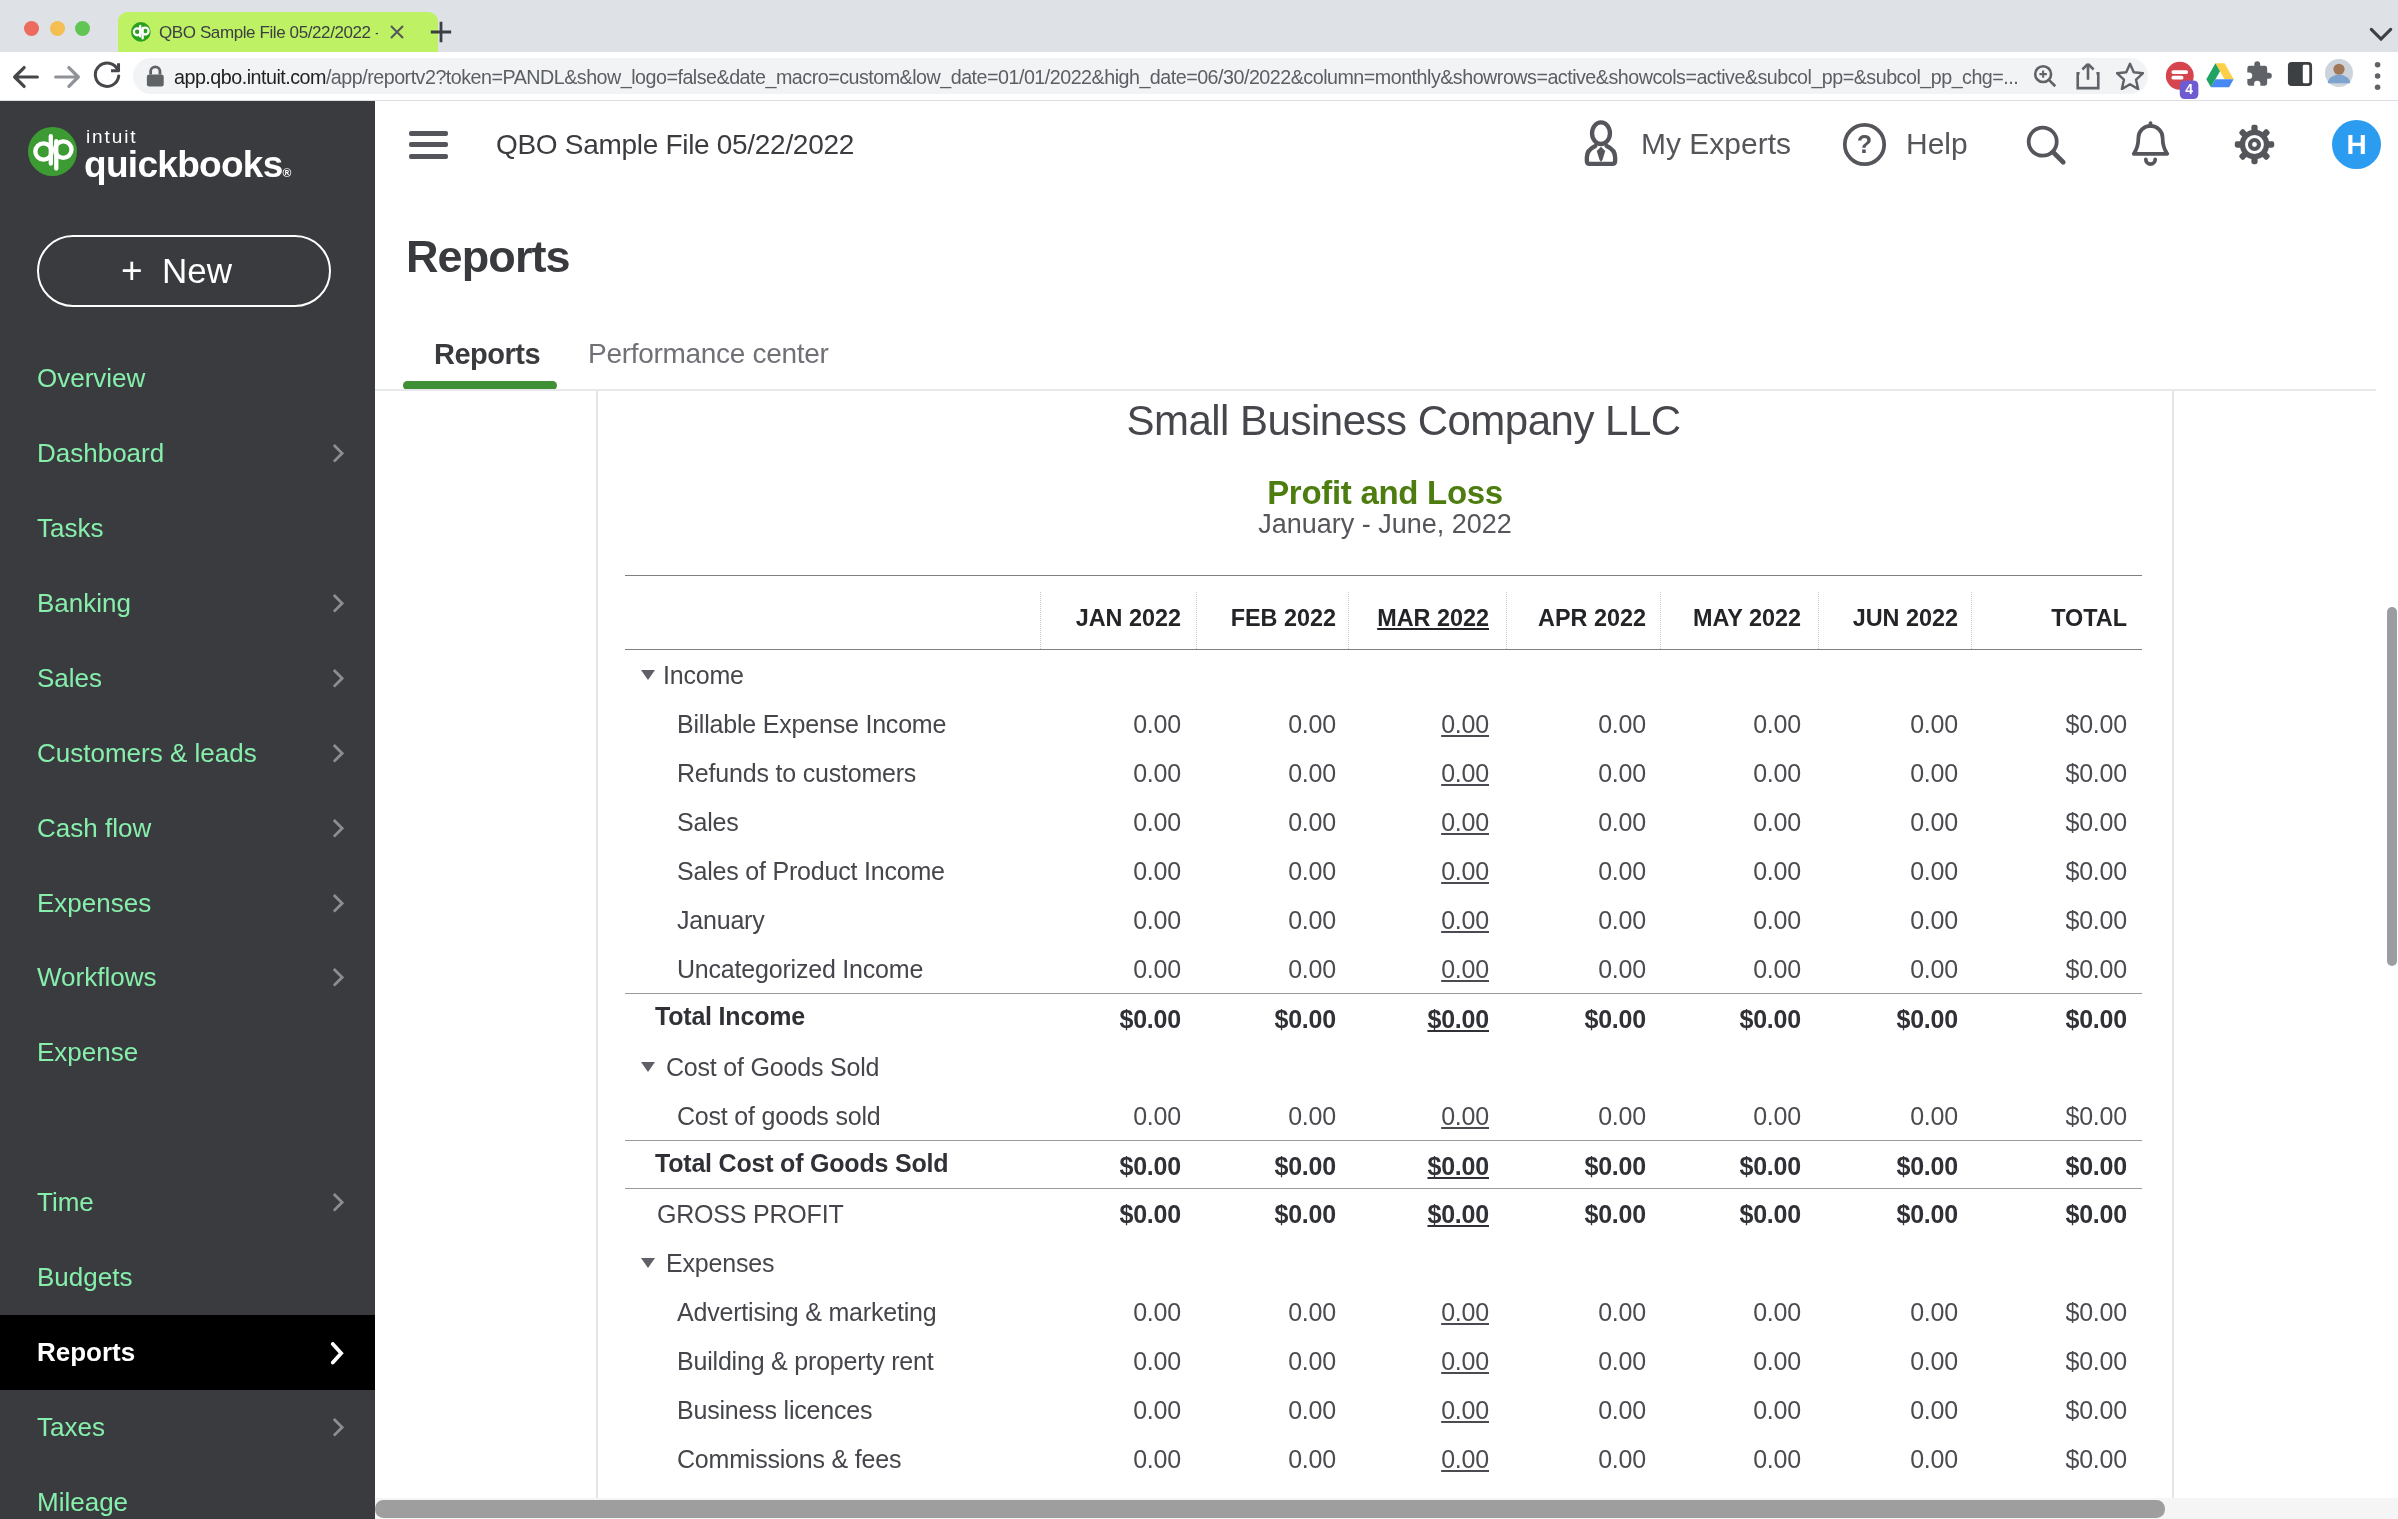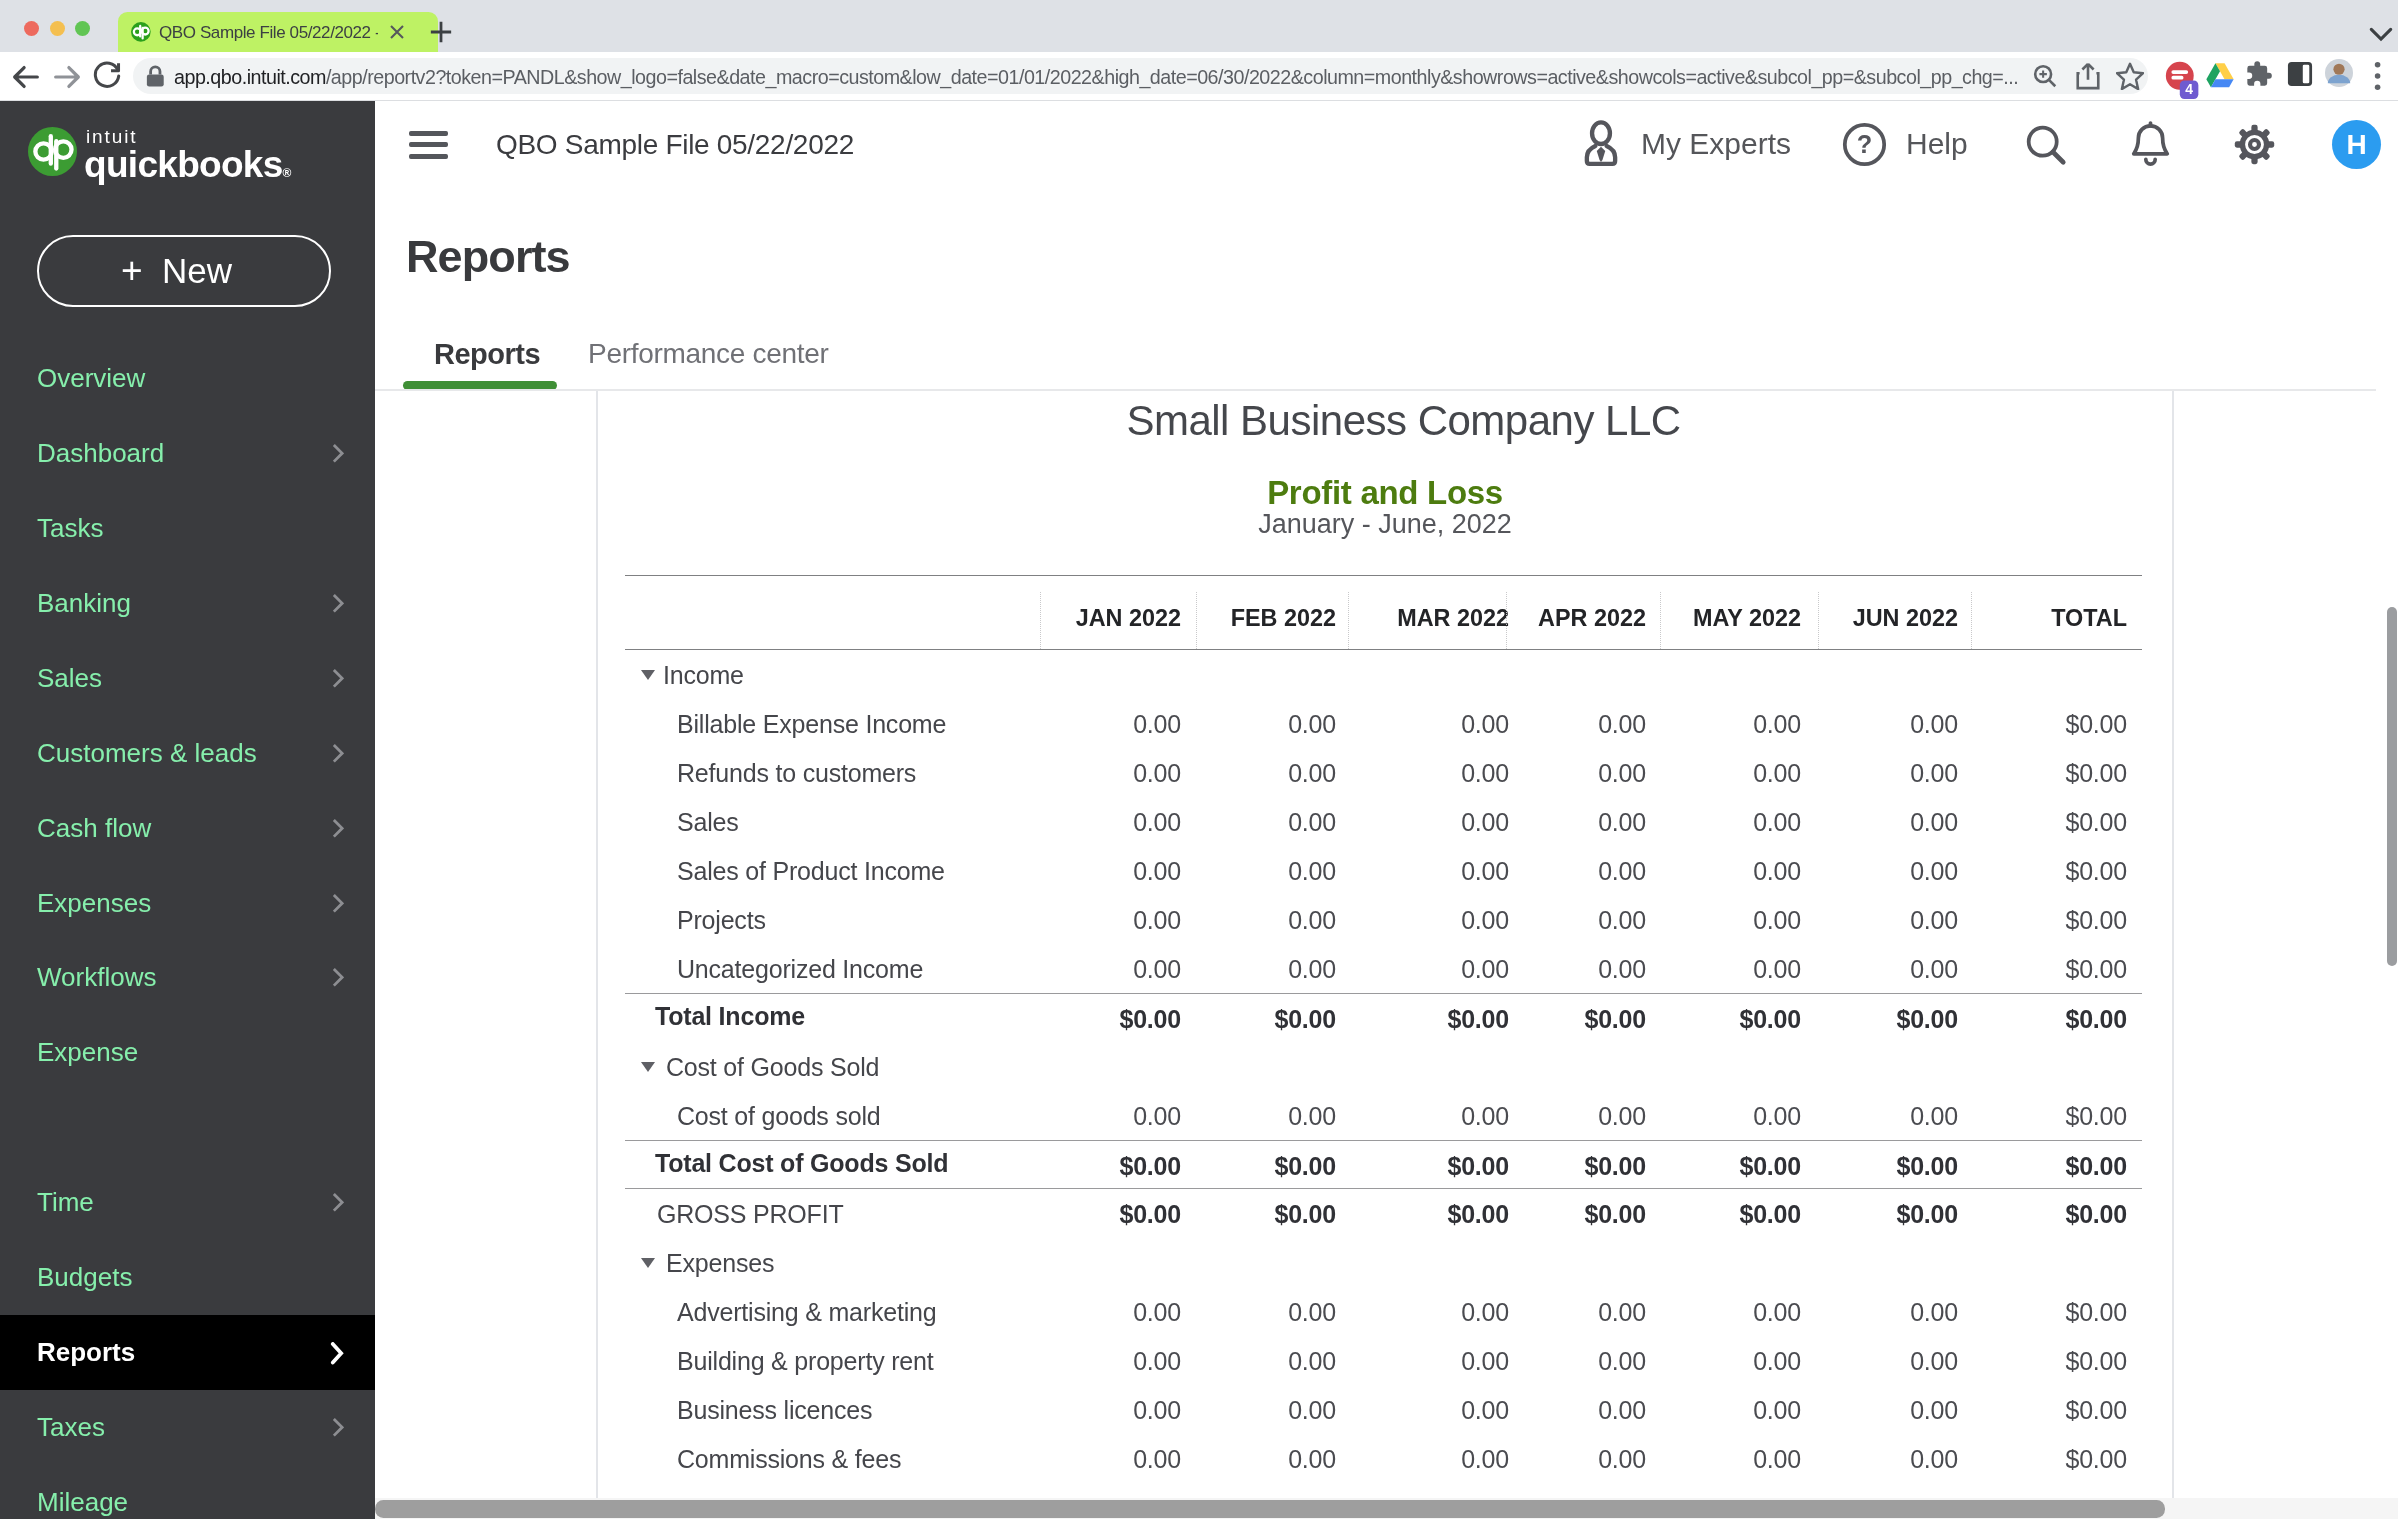--- a/index.html
+++ b/index.html
@@ -37,21 +37,21 @@
   .hc { position:absolute; top:29px; font-size:23.4px; font-weight:bold; color:#232427; text-align:right; }
   .dotline { position:absolute; top:16px; height:57px; width:0; border-left:1.9px dotted #c9c9cb; }
   .r { position:relative; height:49px; font-size:25px; color:#45464b; letter-spacing:-0.2px; }
   .r .lab { position:absolute; top:11.2px; white-space:nowrap; }
   .r .tri { position:absolute; left:16px; top:19.7px; width:0; height:0; border-left:7.5px solid transparent; border-right:7.5px solid transparent; border-top:10.3px solid #5f6065; }
   .v { position:absolute; top:11.2px; text-align:right; color:#4a4b50; }
   .b { font-weight:bold; color:#303136; }
   
   .c1 { left:275px;  width:281px; }
   .c2 { left:430px;  width:281px; }
-  .c3 { left:603px;  width:281px; }
+  .c3 { left:583px;  width:281px;text-decoration:underline; }
   .c4 { left:740px;  width:281px; }
   .c5 { left:895px;  width:281px; }
   .c6 { left:1052px; width:281px; }
   .c7 { left:1221px; width:281px; }
   .ic { stroke:#55565c; stroke-width:4; fill:none; stroke-linecap:round; stroke-linejoin:round; }
 </style>
 </head>
 <body>
 
 <div id="tabstrip">
@@ -295,21 +295,21 @@
       <span class="lab" style="left:52px;">Sales of Product Income</span>
       <span class="v c1">0.00</span>
       <span class="v c2">0.00</span>
       <span class="v c3">0.00</span>
       <span class="v c4">0.00</span>
       <span class="v c5">0.00</span>
       <span class="v c6">0.00</span>
       <span class="v c7">$0.00</span>
     </div>
   <div class="r">
-      <span class="lab" style="left:52px;">Projects</span>
+      <span class="lab" style="left:52px;">January</span>
       <span class="v c1">0.00</span>
       <span class="v c2">0.00</span>
       <span class="v c3">0.00</span>
       <span class="v c4">0.00</span>
       <span class="v c5">0.00</span>
       <span class="v c6">0.00</span>
       <span class="v c7">$0.00</span>
     </div>
   <div class="r">
       <span class="lab" style="left:52px;">Uncategorized Income</span>

